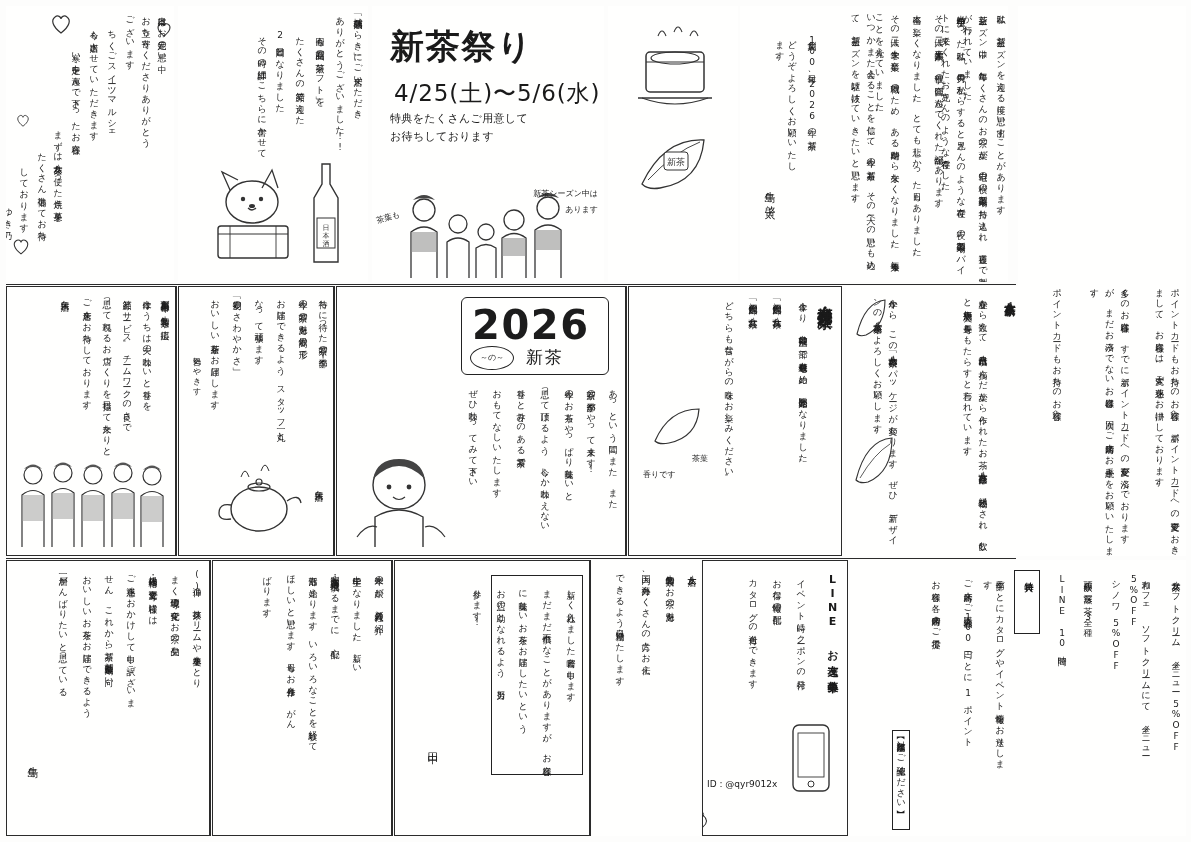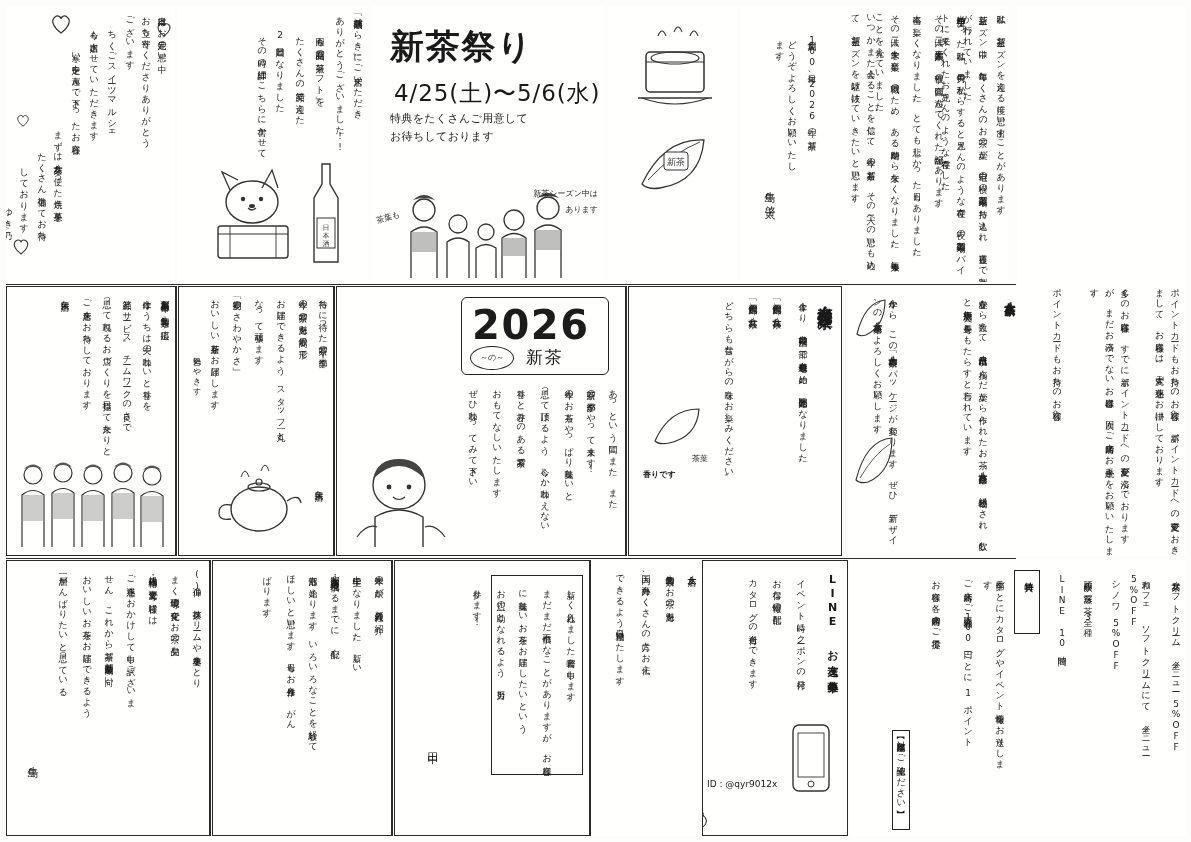--- a/index.html
+++ b/index.html
@@ -375,21 +375,21 @@
     <div class="col vt small tight" style="right:58px; top:8px; height:250px;">「初代定次郎の八女抹茶」</div>
     <div class="col vt small tight" style="right:82px; top:8px; height:250px;">「初代定次郎の八女紅茶」</div>
     <div class="col vt small tight" style="right:106px; top:8px; height:250px;">どちらも昔ながらの味をお楽しみください。</div>
 
     <div class="ill" style="left:22px; top:118px;">
       <svg width="52" height="44" viewBox="0 0 52 44">
         <path d="M4 36 q14 -32 44 -32 q-2 28 -30 34 q-10 2 -14 -2Z" fill="none" stroke="#333" stroke-width="1.2"></path>
       </svg>
     </div>
     <div class="hz xsmall" style="position:absolute; left:16px; top:166px;margin-left:47px;">茶葉</div>
-    <div class="hz xsmall" style="position:absolute; left:14px; top:182px;font-weight:bold;">香りです</div>
+    <div class="hz xsmall" style="position:absolute; left:14px; top:182px;">香りです</div>
   </div>
 
   <div class="panel noborder" style="left:846px; top:286px; width:172px; height:270px;">
     <div class="col vt med tight" style="right:2px; top:6px; height:130px; font-weight:bold;">八十八夜新茶</div>
     <div class="col vt small loose" style="right:28px; top:6px; height:258px;">立春から数えて、八十八日目頃に摘んだ葉から作られたお茶、「八十八夜新茶」は、縁起物とされ、飲むと無病息災や長寿をもたらすと言われています。</div>
     <div class="col vt small loose" style="right:118px; top:6px; height:258px;">今年から、この「八十八夜新茶」のパッケージが変わります。ぜひ 新デザインの八十八夜新茶をよろしくお願いします。</div>
     <div class="ill" style="left:6px; top:148px;">
       <svg width="44" height="54" viewBox="0 0 44 54">
         <path d="M4 46 q10 -40 36 -42 q0 34 -24 44 q-8 2 -12 -2Z" fill="none" stroke="#333" stroke-width="1.1"></path>
         <path d="M8 44 q14 -24 30 -34" fill="none" stroke="#333" stroke-width="0.8"></path>

